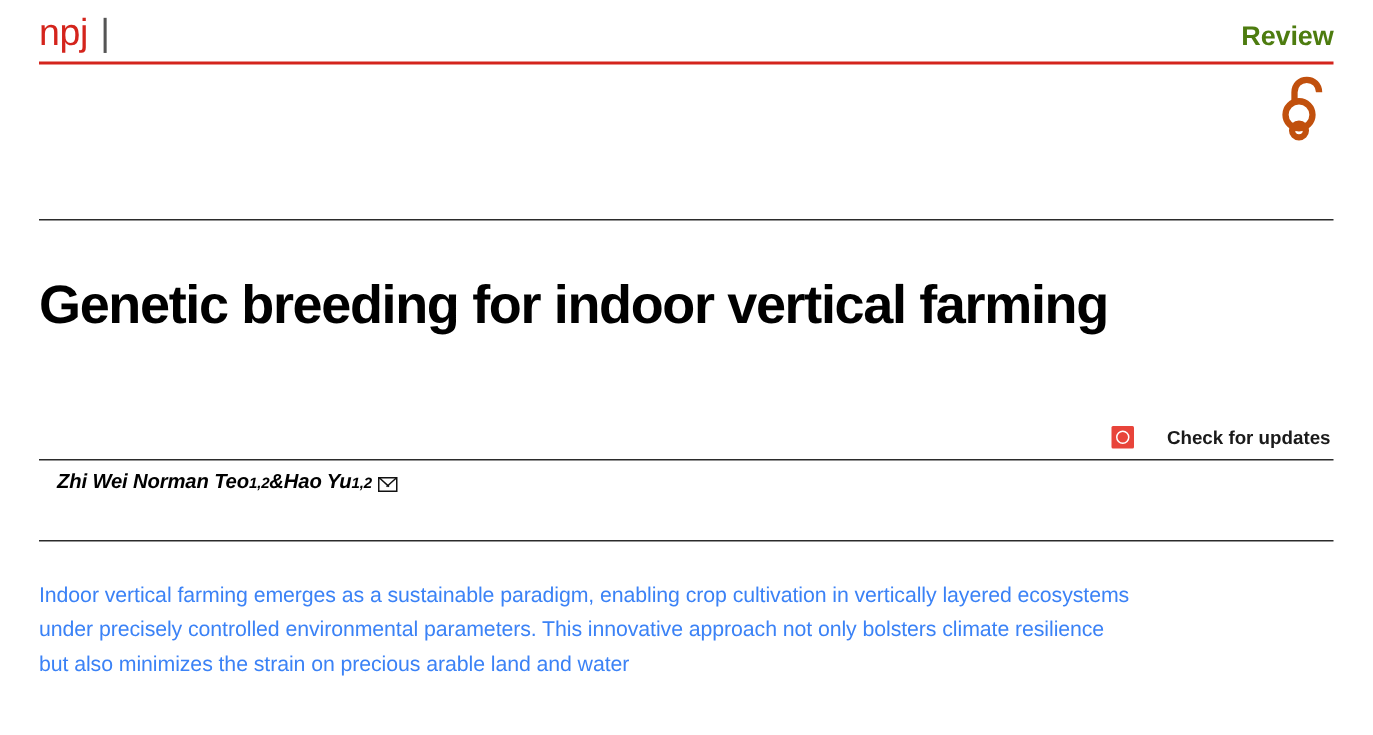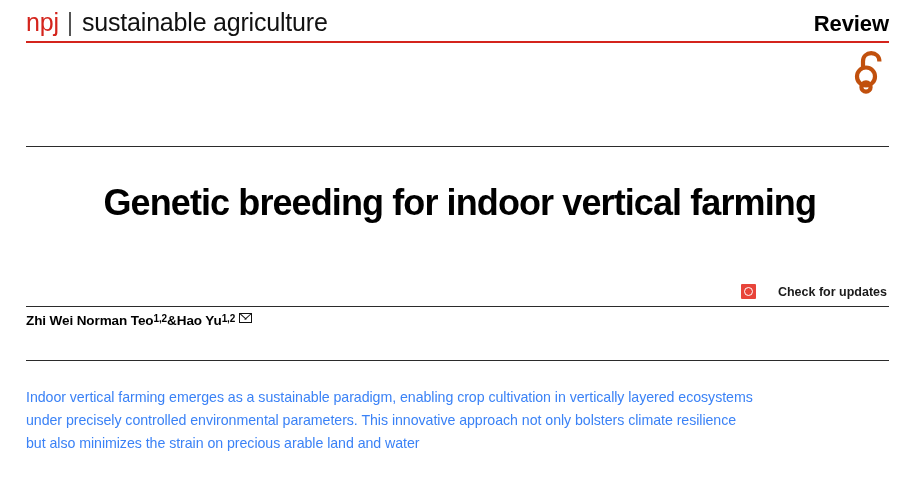--- a/index.html
+++ b/index.html
@@ -44,23 +44,23 @@
   .journal-sep {
     color: #555;
     margin: 0 9px 0 8px;
     font-weight: 300;
   }
   .journal-name {
     color: #111;
     font-weight: 400;
   }
   .article-type {
-    font-size: 22px;
-    font-weight: 700;
-    color: #000000;
+    font-size: 18px;
+    font-weight: 700;
+    color: #4d7c0f;
     letter-spacing: -0.1px;
   }
   .rule-red {
     position: absolute;
     left: 26px;
     right: 26px;
     top: 41px;
     height: 2px;
     background: #d4241c;
   }
@@ -97,21 +97,20 @@
   .title {
     position: absolute;
     left: 26px;
     top: 158px;
     width: 790px;
     font-size: 36px;
     line-height: 1.19;
     font-weight: 700;
     letter-spacing: -0.9px;
     color: #000;
-    text-align: right;
   }
 
   
   .check-updates {
     position: absolute;
     right: 28px;
     top: 284px;
     display: flex;
     align-items: center;
     gap: 22px;
@@ -143,28 +142,29 @@
   .rule-thin-2 {
     position: absolute;
     left: 26px;
     right: 26px;
     top: 306px;
     height: 1px;
     background: #2b2b2b;
   }
   .authors {
     position: absolute;
-    left: 26px;
+    left: 38px;
     top: 313px;
     font-size: 13.5px;
     font-weight: 700;
     color: #000;
     letter-spacing: -0.1px;
     display: flex;
-    align-items: flex-start;
+    align-items: flex-end;
+    font-style: italic;
   }
   .authors sup {
     font-size: 10px;
     vertical-align: super;
     font-weight: 700;
   }
   .env-icon {
     display: inline-block;
     margin-left: 4px;
     width: 13px;
@@ -211,21 +211,20 @@
 </style>
 </head>
 <body>
 
 <div class="page">
 
   <div class="masthead">
     <div class="journal">
       <span class="journal-npj">npj</span>
       <span class="journal-sep">|</span>
-      <span class="journal-name">sustainable agriculture</span>
     </div>
     <div class="article-type">Review</div>
   </div>
 
   <div class="rule-red"></div>
 
   <div class="oa-lock">
     <svg width="34" height="44" viewBox="0 0 34 44">
       <path d="M10 17 V11.5 C10 6.5 13.6 3.2 18.2 3.2 C22.8 3.2 26.4 6.5 26.4 11.5" fill="none" stroke="#c1500d" stroke-width="4.2" stroke-linecap="butt"></path>
       <circle cx="13" cy="26.5" r="9" fill="none" stroke="#c1500d" stroke-width="4.2"></circle>

